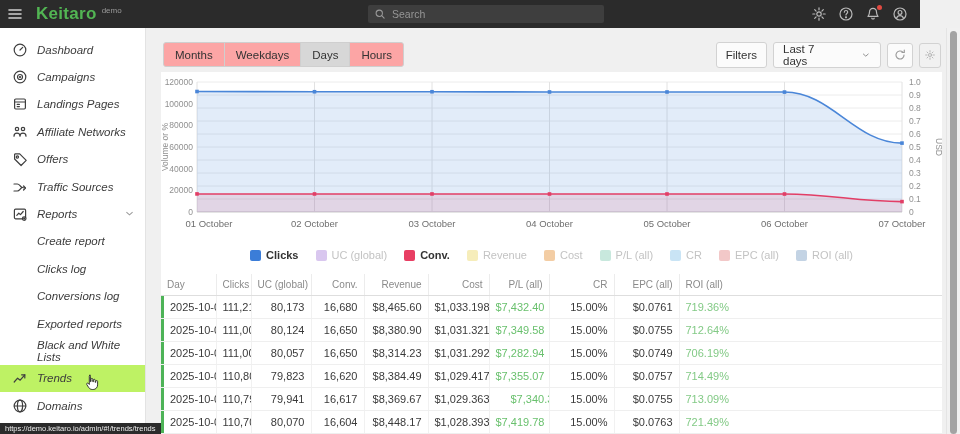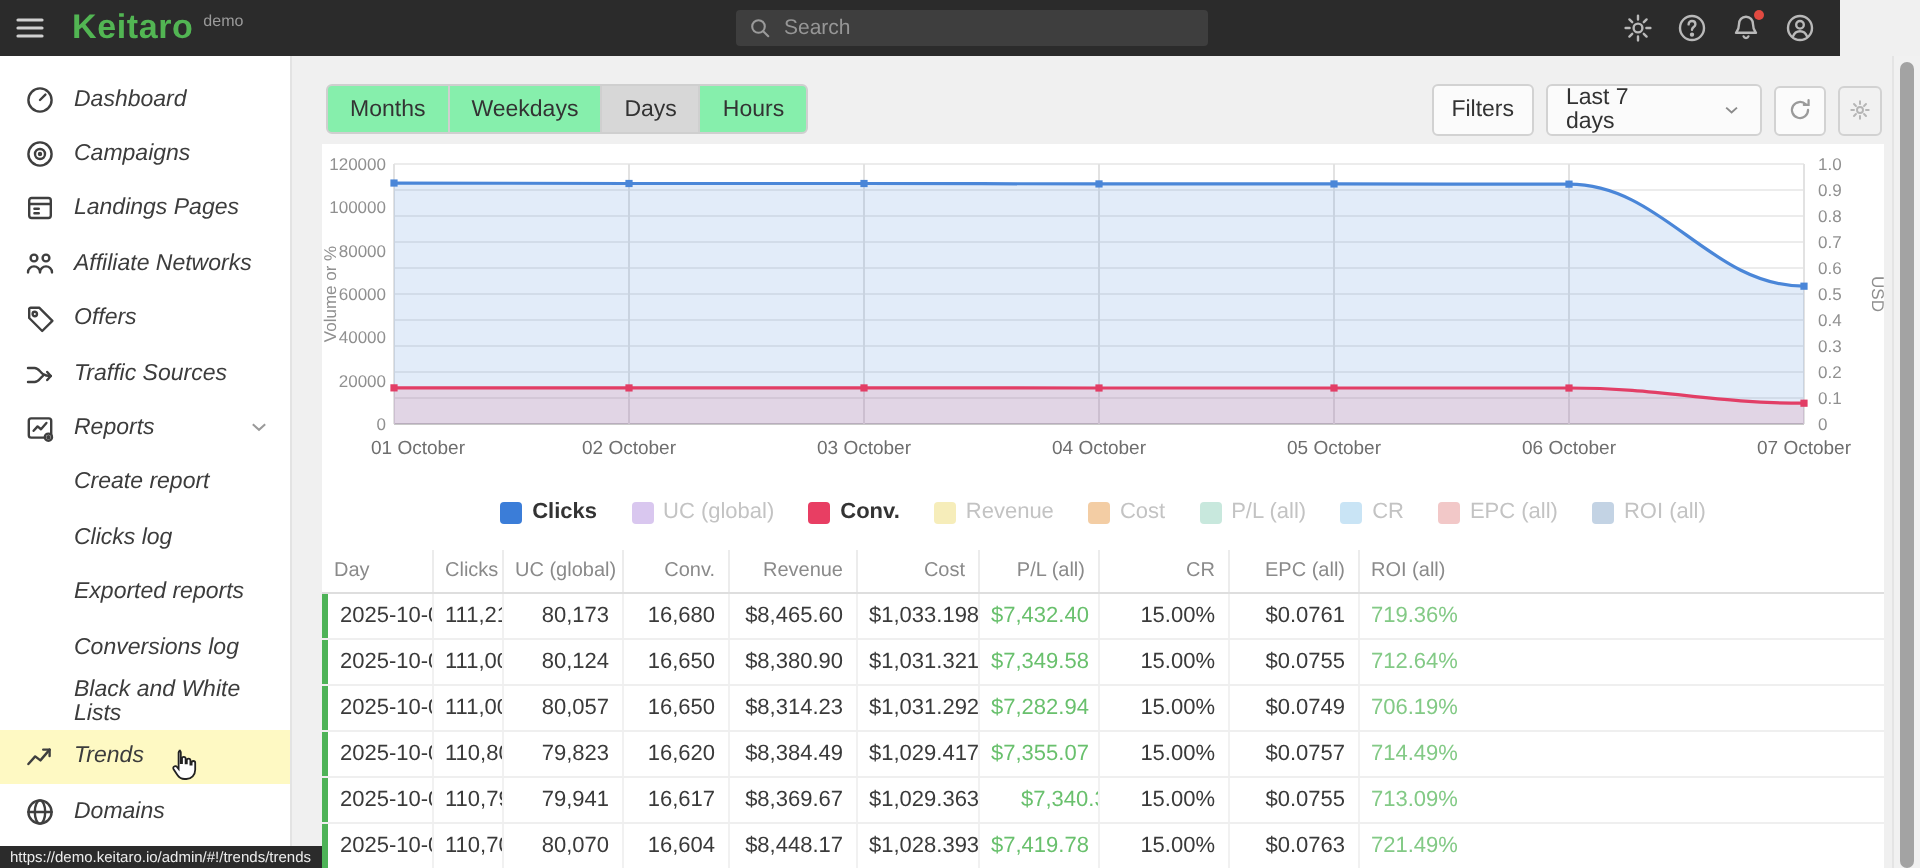--- a/index.html
+++ b/index.html
@@ -21,27 +21,27 @@
   .tb-icon { width:16px; height:16px; position:relative; cursor:pointer; }
   .notif-dot { position:absolute; right:-1px; top:-1px; width:5px; height:5px; border-radius:50%; background:#e14a41; }
 
   
   .sidebar { position:absolute; left:0; top:28px; width:146px; bottom:0; background:#fff;
     border-right:1px solid #e3e3e3; padding-top:8px; z-index:10;font-style:italic; }
   .side-item { height:27.4px; display:flex; align-items:center; padding-left:12px; cursor:pointer;
     font-size:11.5px; color:#3c3c3c; position:relative; }
   .side-item .si-icon { width:16px; height:16px; margin-right:9px; flex:0 0 16px; }
   .side-item.sub { padding-left:37px; }
-  .side-item.active { background:#fef9c3; }
+  .side-item.active { background:#bef264; }
   .side-chevron { position:absolute; right:10px; top:8px; width:11px; height:11px; }
 
   
   .main { position:absolute; left:147px; top:28px; right:0; bottom:0; background:#f0f0f0; }
   .tabs { position:absolute; left:16px; top:14px; display:flex; }
-  .tab { height:25px; padding:0 11px; font-size:11.5px; color:#333; background:#86efac;
+  .tab { height:25px; padding:0 11px; font-size:11.5px; color:#333; background:#fca5a5;
     border:1px solid #cfcfcf; margin-left:-1px; display:flex; align-items:center; cursor:pointer; }
   .tab:first-child { border-radius:3px 0 0 3px; margin-left:0; }
   .tab:last-child { border-radius:0 3px 3px 0; }
   .tab.active { background:#d7d7d7; }
   .toolbar-right { position:absolute; right:19px; top:14px; display:flex; gap:6px; align-items:center; }
   .btn { height:25px; background:#fbfbfb; border:1px solid #d2d2d2; border-radius:3px; font-size:11.5px;
     color:#333; display:flex; align-items:center; padding:12px 9px; cursor:pointer; }
   .select { width:108px; justify-content:space-between;gap:22px; }
   .icon-btn { width:26px; justify-content:center; padding:0; }
   .icon-btn.dim { background:#f1f1f1; width:22px; }
@@ -181,24 +181,24 @@
           <path d="M3.5 6l4.5 4 4.5-4" fill="none" stroke="#9a9a9a" stroke-width="1.5"></path>
         </svg></span>
     </div>
     <div class="side-item sub">
       <span>Create report</span>
     </div>
     <div class="side-item sub">
       <span>Clicks log</span>
     </div>
     <div class="side-item sub">
+      <span>Conversions log</span>
+    </div>
+    <div class="side-item sub">
       <span>Exported reports</span>
-    </div>
-    <div class="side-item sub">
-      <span>Conversions log</span>
     </div>
     <div class="side-item sub">
       <span>Black and White Lists</span>
     </div>
     <div class="side-item active">
       <span class="si-icon"><svg width="16" height="16" viewBox="0 0 16 16" fill="none" stroke="#3f3f3f" stroke-width="1.2" stroke-linecap="round" stroke-linejoin="round">
           <path d="M2.2 12l3.4-3.8 2.6 2 4.6-5.4"></path>
           <path d="M9.6 4.8h3.2v3.2"></path>
         </svg></span>
       <span>Trends</span>

